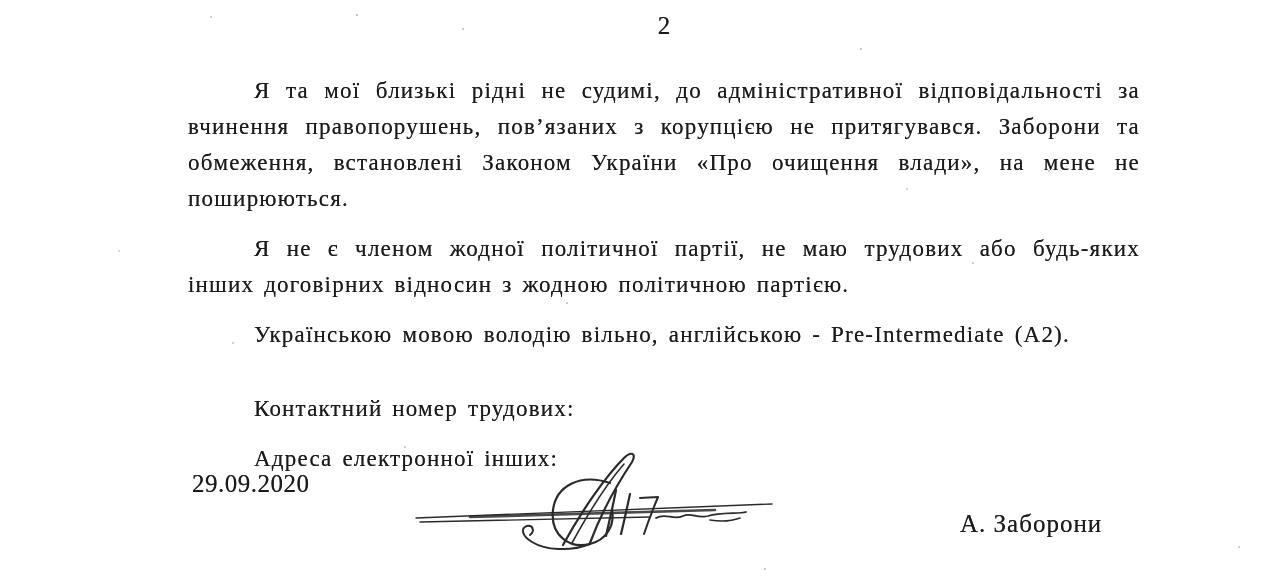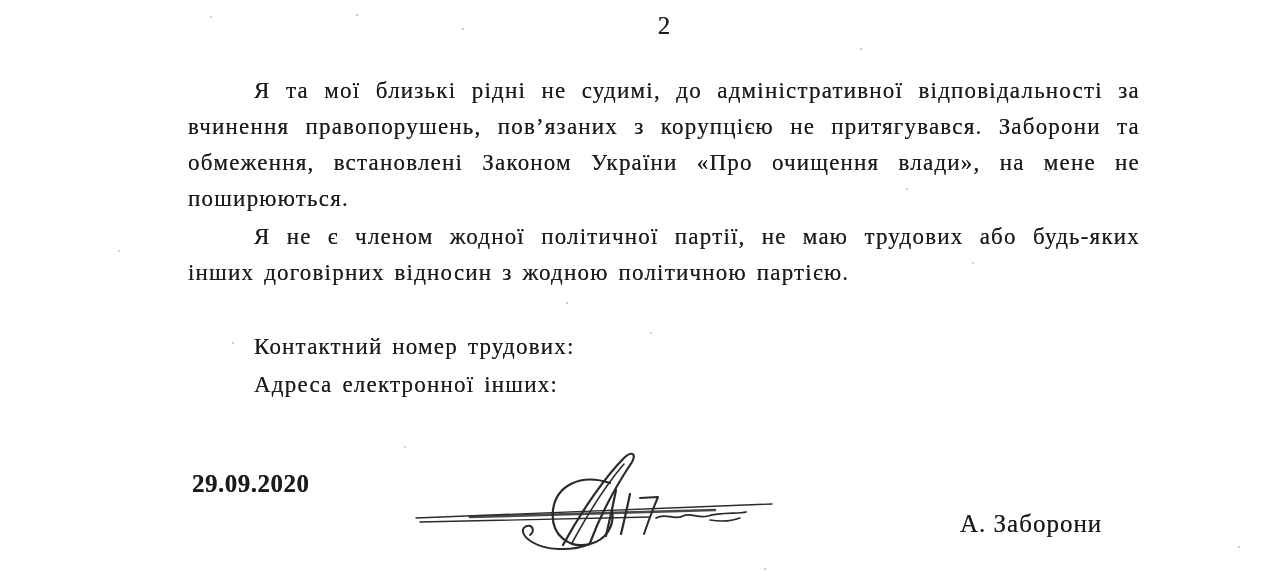--- a/index.html
+++ b/index.html
@@ -58,31 +58,30 @@
     line-height: 36px;
     letter-spacing: 1.2px;
     word-spacing: 3px;
     text-shadow: 0 0 .6px rgba(27,27,27,.75);
   }
   .body-text p {
     margin: 0;
     padding: 0;
     text-indent: 66px;
   }
-  .body-text p + p { margin-top: 2px; }
+  .body-text p + p { margin-top: 14px; }
   .justify { text-align: justify; }
   .gap { height: 38px; }
   .date-label {
     position: absolute;
     left: 192px;
     top: 470px;
     font-size: 25px;
     letter-spacing: .5px;
     text-shadow: 0 0 .6px rgba(27,27,27,.75);
-    font-weight: bold;
   }
   .signatory-name {
     position: absolute;
     left: 960px;
     top: 510px;
     font-size: 25px;
     letter-spacing: 1px;
     text-shadow: 0 0 .6px rgba(27,27,27,.75);
   }
   .signature {
@@ -99,20 +98,21 @@
 
 <div class="page">
 
   <div class="noise"></div>
 
   <div class="page-number">2</div>
 
   <div class="body-text">
     <p class="justify">Я та мої близькі рідні не судимі, до адміністративної відповідальності за вчинення правопорушень, пов’язаних з корупцією не притягувався. Заборони та обмеження, встановлені Законом України «Про очищення влади», на мене не поширюються.</p>
     <p class="justify">Я не є членом жодної політичної партії, не маю трудових або будь-яких інших договірних відносин з жодною політичною партією.</p>
+    <p>Українською мовою володію вільно, англійською - Pre-Intermediate (A2).</p>
     <div class="gap"></div>
     <p>Контактний номер трудових:</p>
     <p>Адреса електронної інших:</p>
   </div>
 
   <div class="date-label">29.09.2020</div>
 
   <div class="signature">
     <svg viewBox="0 0 370 112" xmlns="http://www.w3.org/2000/svg">
       <g fill="none" stroke="#2a2a2a" stroke-linecap="round" stroke-linejoin="round">

